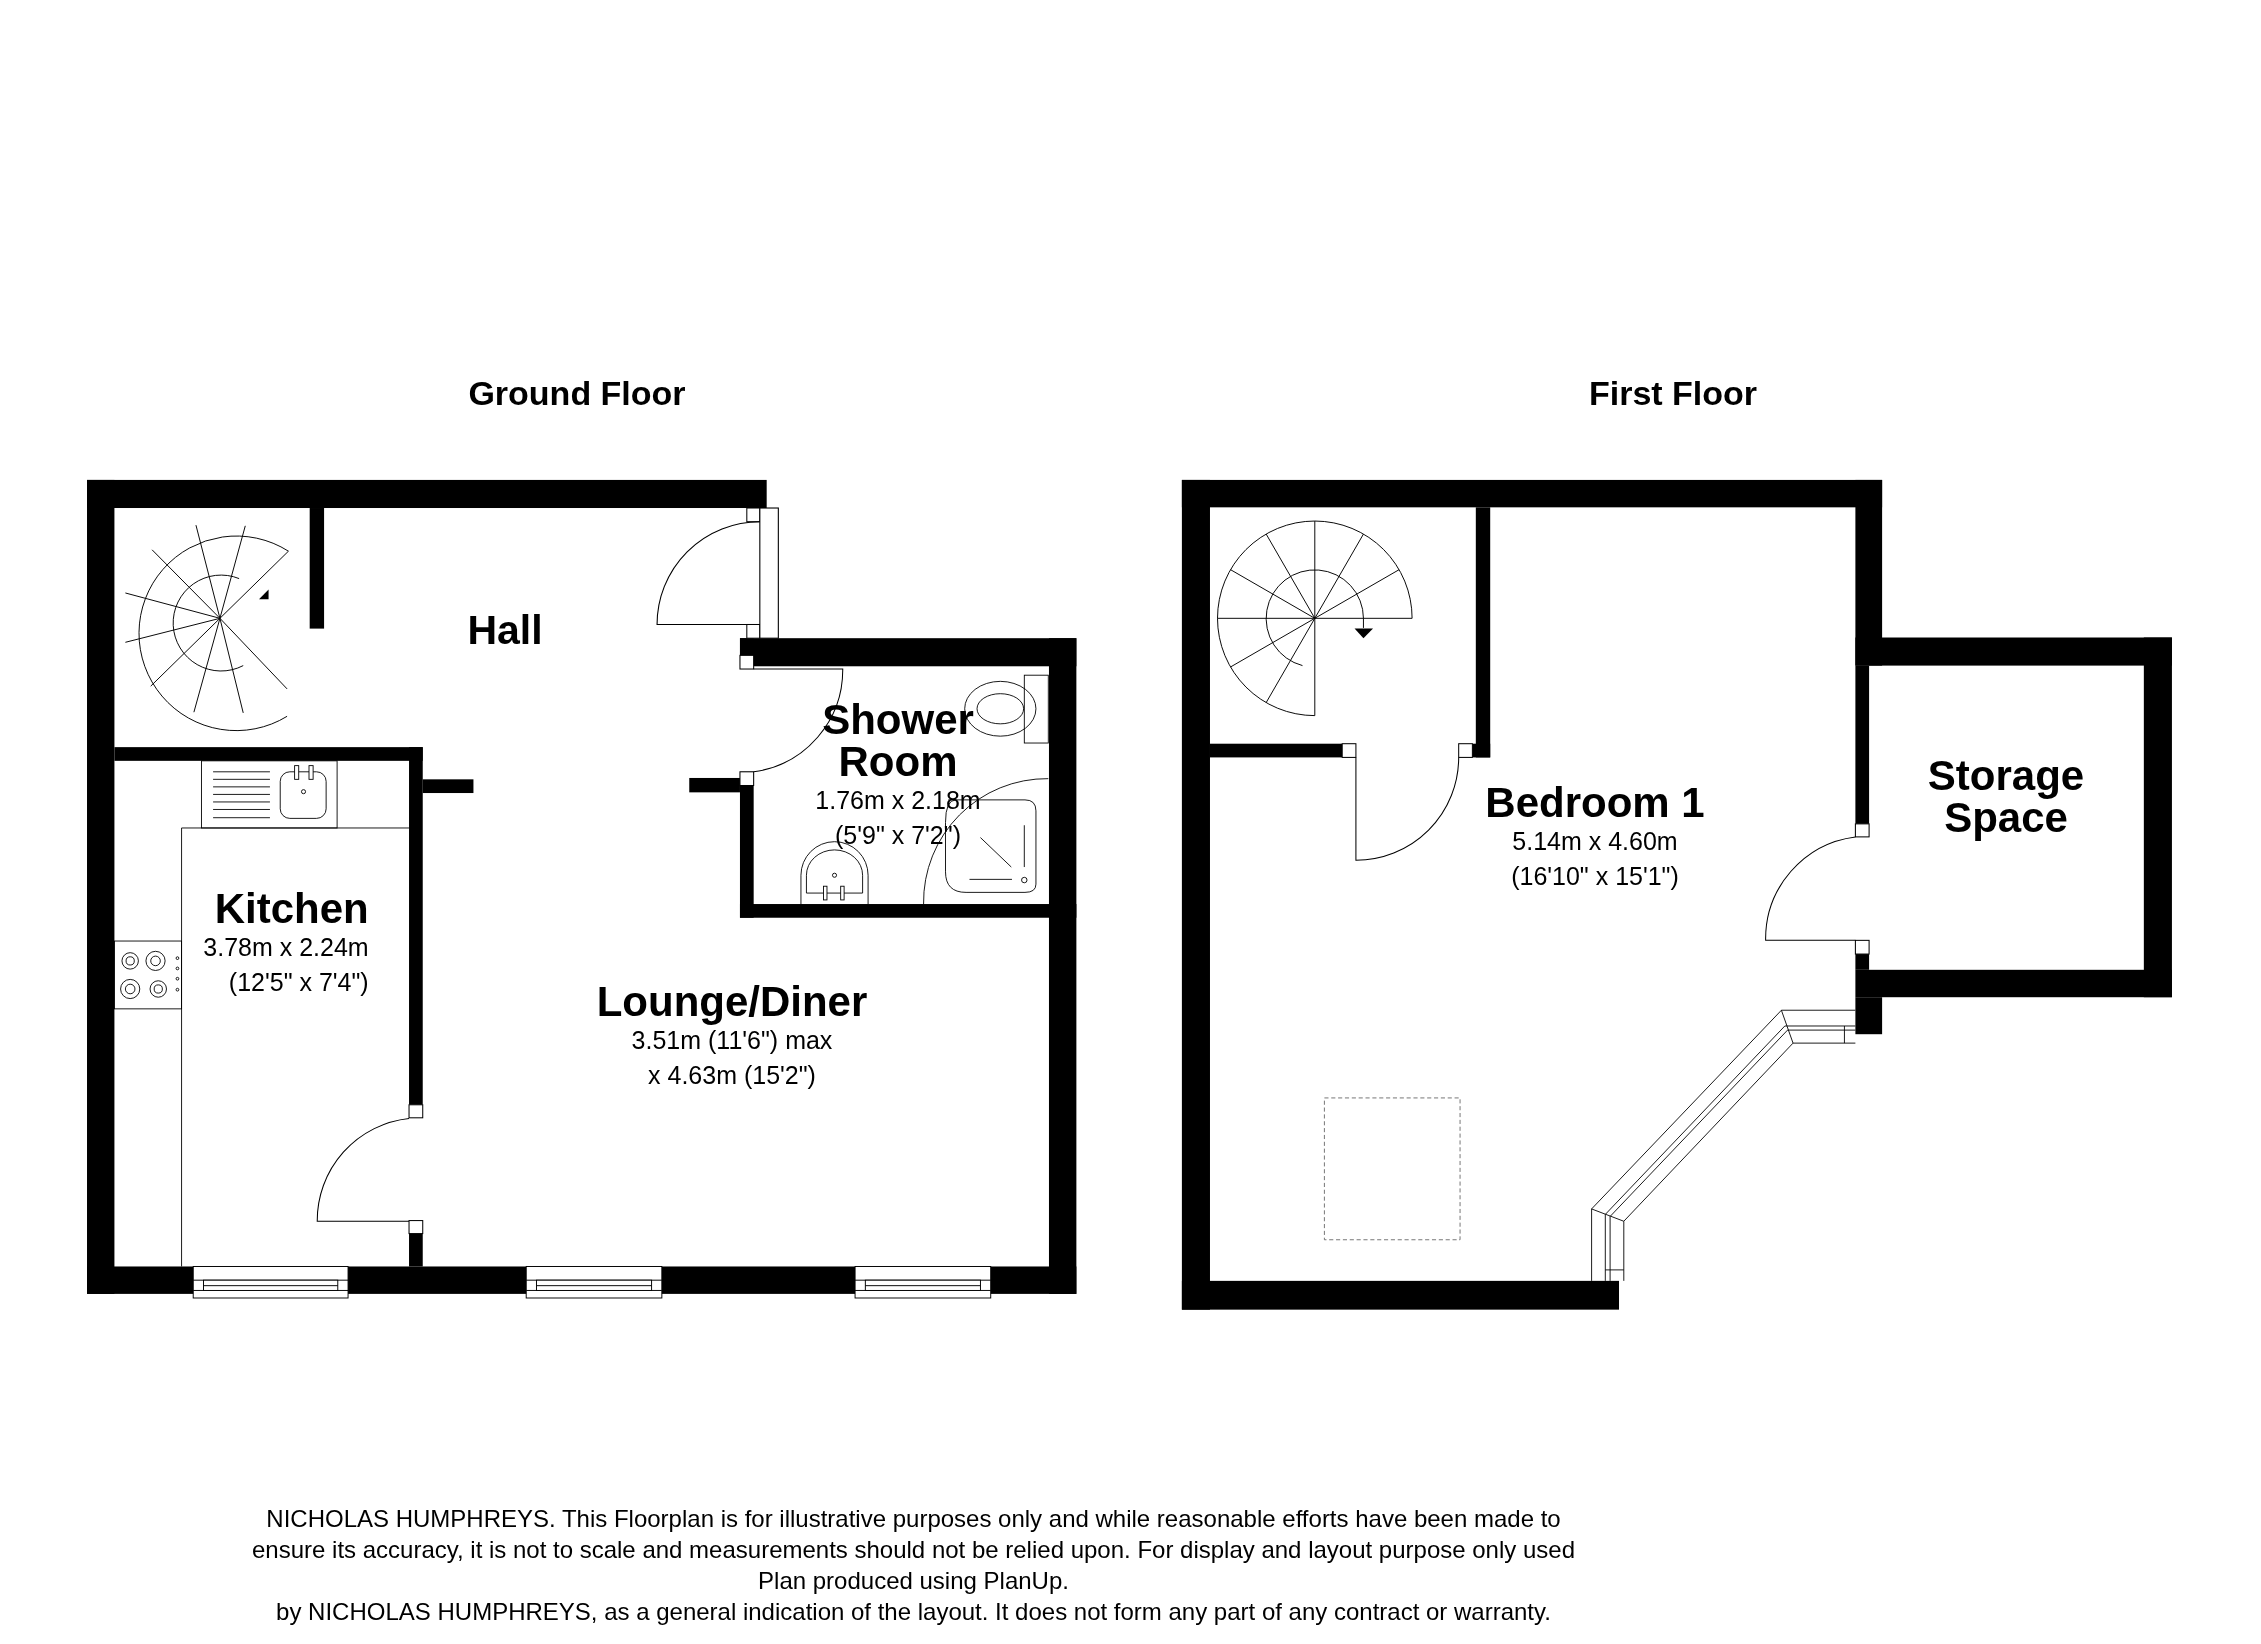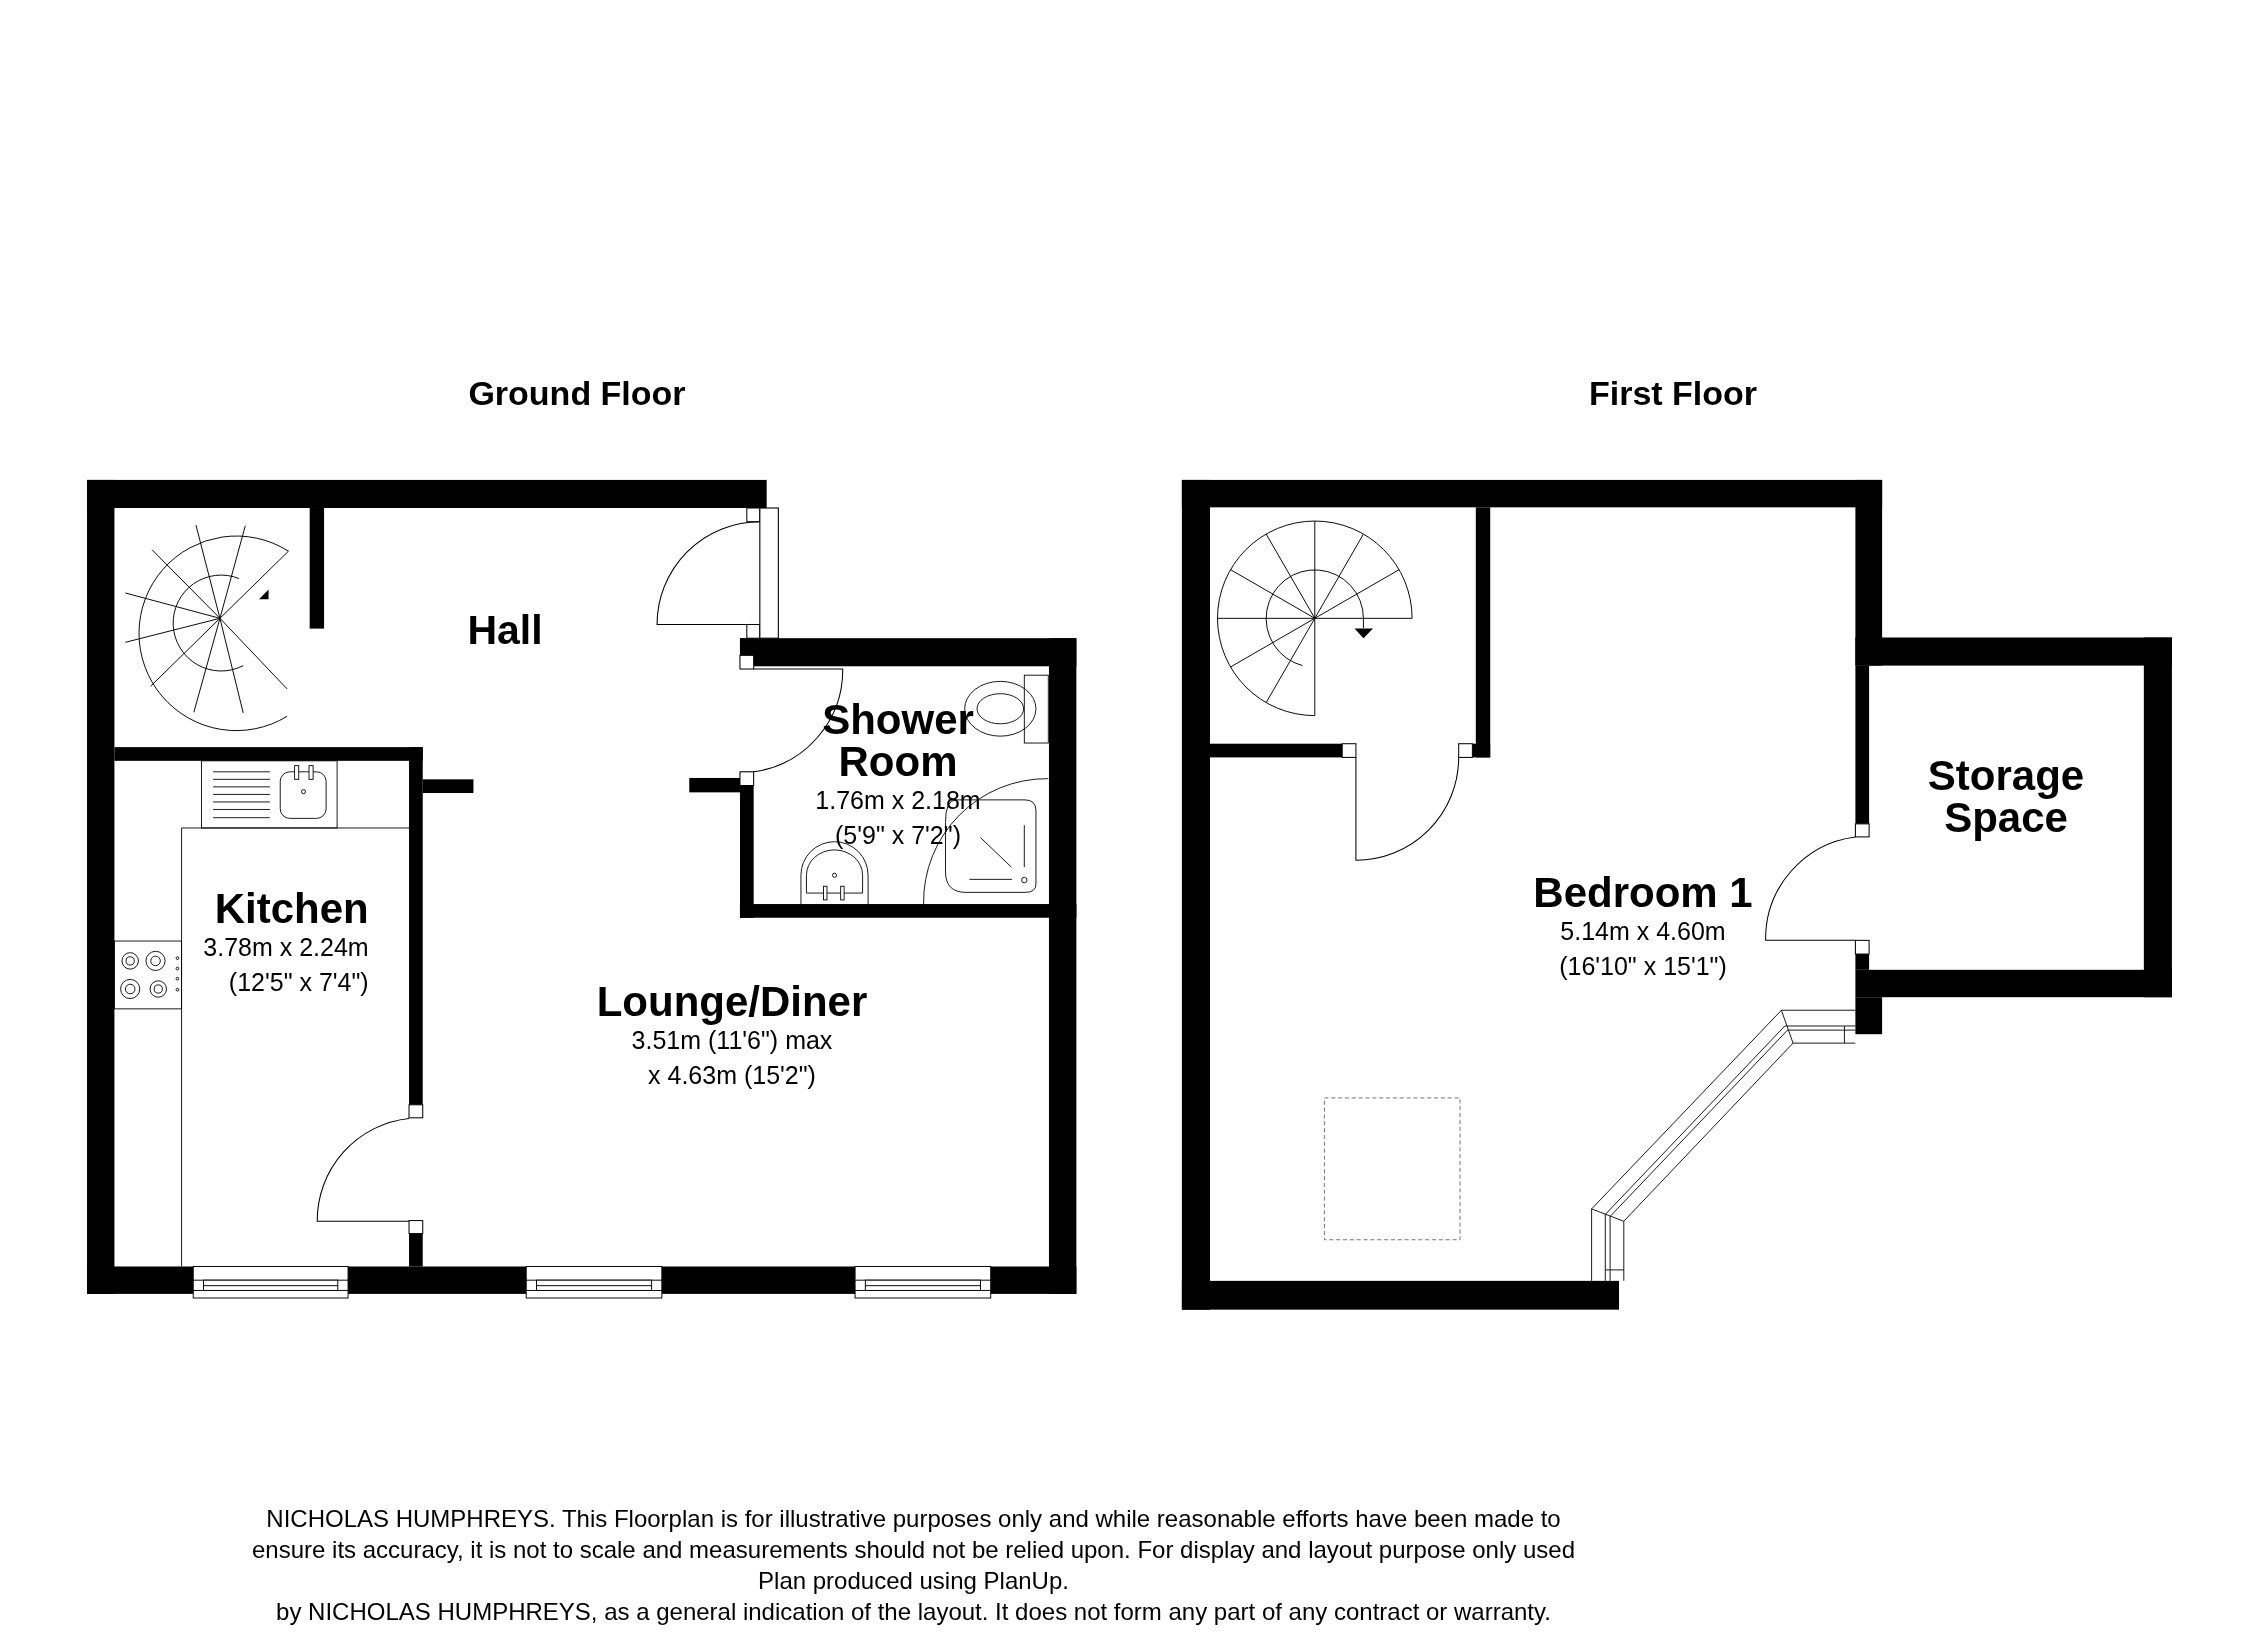--- a/index.html
+++ b/index.html
@@ -289,21 +289,21 @@
     <span class="room-dim">3.78m x 2.24m</span>
     <span class="room-dim">(12'5" x 7'4")</span>
   </div>
 
   <div class="room-label" style="left:732px; top:981px;">
     <span class="room-name">Lounge/Diner</span>
     <span class="room-dim">3.51m (11'6") max</span>
     <span class="room-dim">x 4.63m (15'2")</span>
   </div>
 
-  <div class="room-label" style="left:1595px; top:872px;margin-left:48px;">
+  <div class="room-label" style="left:1595px; top:782px;">
     <span class="room-name">Bedroom 1</span>
     <span class="room-dim">5.14m x 4.60m</span>
     <span class="room-dim">(16'10" x 15'1")</span>
   </div>
 
   <div class="room-label" style="left:2006px; top:739px;margin-top:16px;">
     <span class="room-name">Storage</span>
     <span class="room-name">Space</span>
   </div>
 

